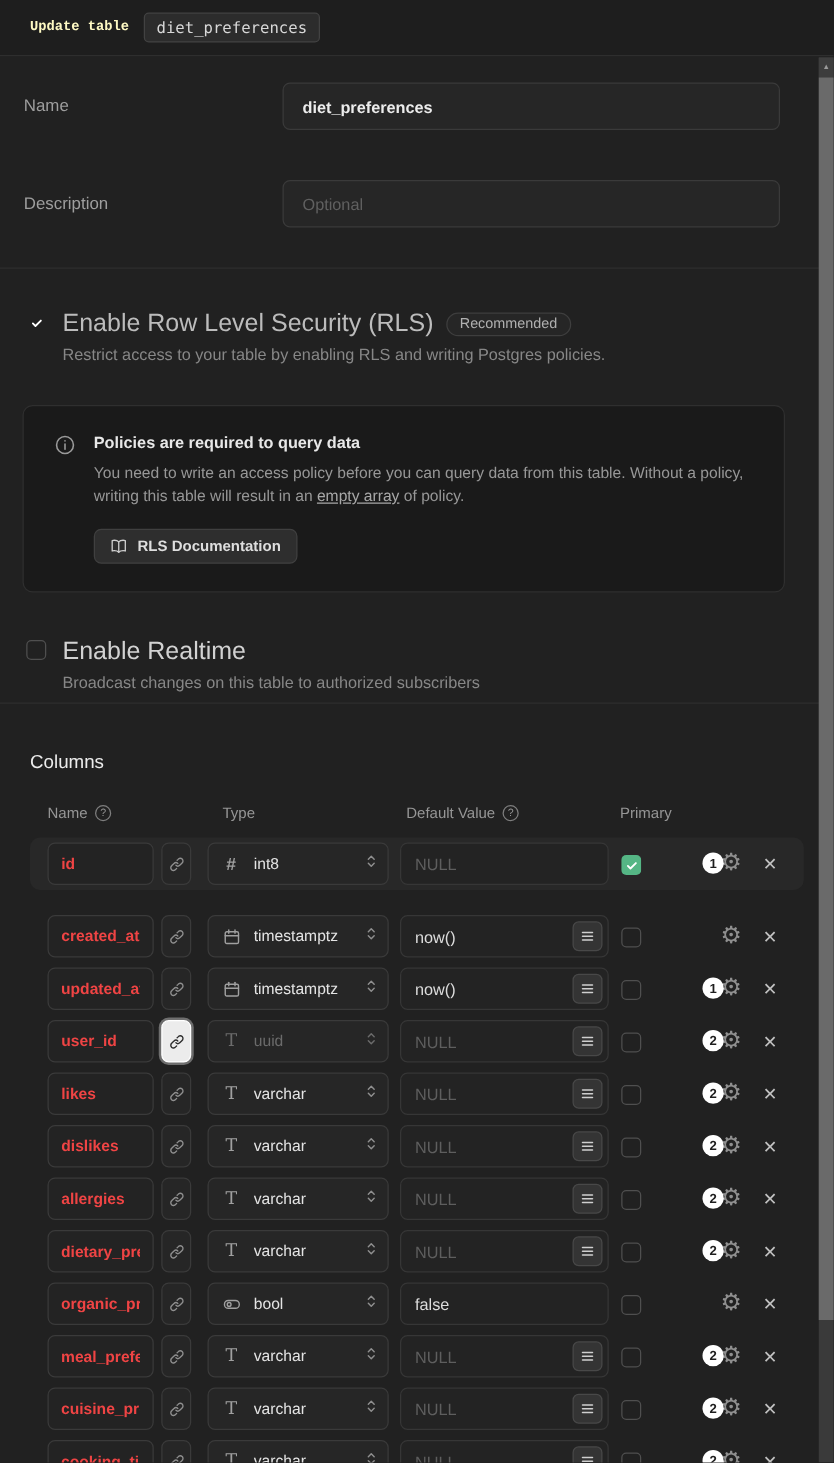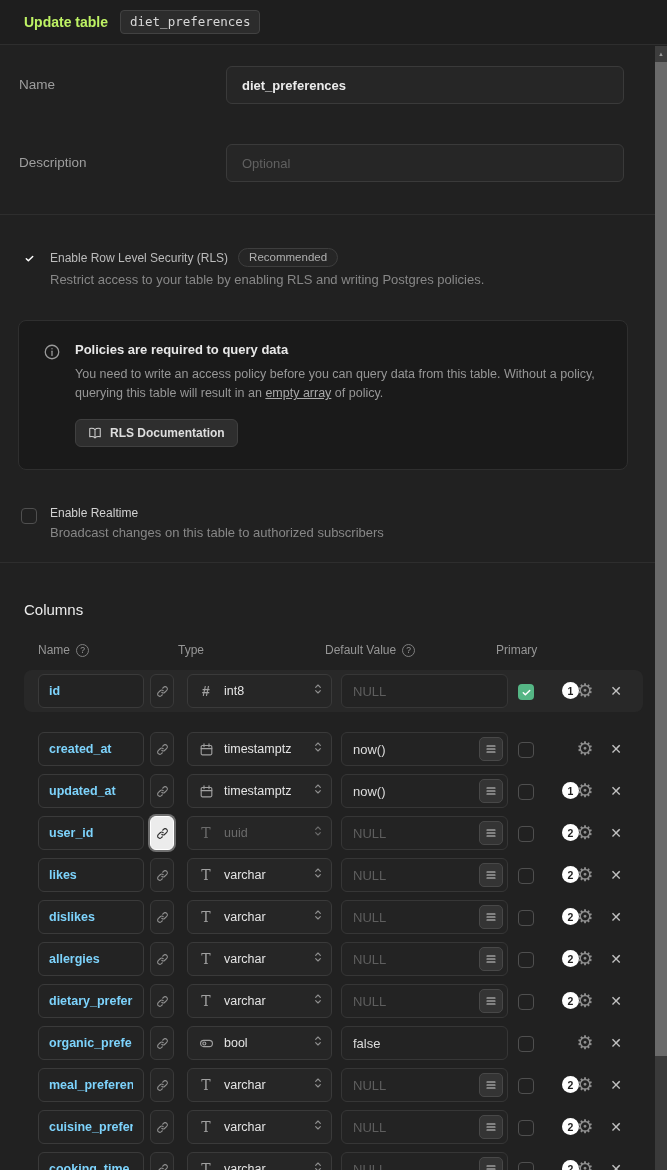--- a/index.html
+++ b/index.html
@@ -10,21 +10,21 @@
     color:#e6e6e6;
     position:relative;
   }
   .panel { position:absolute; top:0; left:0; width:667px; height:1170px; }
 
   
   .hdr {
     height:45px; display:flex; align-items:center; gap:12px;
     padding:0 24px; background:#1e1e1e; border-bottom:1px solid #2e2e2e;
   }
-  .hdr-title { font-size:14px; font-weight:bold; color:#bef264; }
+  .hdr-title { font-size:11px; font-weight:bold; color:#fef9c3;font-family:Liberation Mono, monospace; }
   .hdr-badge {
     font-family:"DejaVu Sans Mono", monospace; font-size:12.5px; color:#d8d8d8;
     background:#2c2c2c; border:1px solid #424242; border-radius:4px;
     padding:3px 9px 4px;
   }
 
   
   .sec { border-bottom:1px solid #2e2e2e; }
   .sec-a { height:170px; padding:21px 43px 0 19px; }
   .form-row { display:flex; margin-bottom:40px; }
@@ -42,21 +42,21 @@
   .chk-row { display:flex; }
   .chkbox {
     width:16px; height:16px; border-radius:4px; border:1px solid #4f4f4f;
     background:transparent; flex:none; margin-top:2px; display:inline-flex;
     align-items:center; justify-content:center;
   }
   .chkbox.checked { border-color:transparent; }
   .chkbox svg { width:11px; height:11px; }
   .chk-body { margin-left:13px; }
   .chk-title-line { display:flex; align-items:center; gap:10px; }
-  .chk-title { font-size:12px; color:#bcbcbc; }
+  .chk-title { font-size:20px; color:#bcbcbc; }
   .pill {
     font-size:11.5px; color:#b0b0b0; border:1px solid #3e3e3e; background:#262626;
     border-radius:999px; padding:2px 10px 3px;
   }
   .chk-sub { font-size:13px; color:#878787; margin-top:5px; }
 
   .infobox {
     margin:33px 0 0 -3px; width:610px; background:#1a1a1a;
     border:1px solid #2f2f2f; border-radius:8px; padding:21px 24px 22px;
     display:flex;
@@ -93,23 +93,23 @@
 
   .row-panel {
     background:#282828; border-radius:8px; padding:4px 0; margin:0 0 20px 0;
   }
   .col-row {
     display:flex; align-items:center; height:34px; margin-bottom:8px;
     padding-left:14px; padding-right:19px;
   }
   .row-panel .col-row { margin-bottom:0; }
   .name-input {
-    width:106px; height:34px; background:#232323; border:1px solid #3a3a3a;
+    width:85px; height:34px; background:#232323; border:1px solid #3a3a3a;
     border-radius:6px; padding:0 10px; font-size:12.5px; font-weight:bold;
-    color:#7dd3fc; outline:none; font-family:"Liberation Sans", sans-serif;
+    color:#ef4444; outline:none; font-family:"Liberation Sans", sans-serif;
     flex:none; white-space:nowrap; overflow:hidden;
   }
   .link-btn {
     width:24px; height:34px; margin-left:6px; background:#262626;
     border:1px solid #3a3a3a; border-radius:6px; color:#8f8f8f; flex:none;
     display:inline-flex; align-items:center; justify-content:center; cursor:pointer;
   }
   .link-btn svg { width:13px; height:13px; }
   .link-btn.focused { background:#ececec; border-color:#ffffff; color:#2c2c2c;
     box-shadow:0 0 0 2px rgba(255,255,255,.35); }
@@ -213,21 +213,21 @@
     <div class="infobox">
       <span class="info-ic">
         <svg viewBox="0 0 24 24" fill="none" stroke="currentColor" stroke-width="1.7" stroke-linecap="round">
             <circle cx="12" cy="12" r="9"></circle>
             <path d="M12 11v5.5"></path>
             <path d="M12 7.5v.3"></path>
           </svg>
       </span>
       <div class="info-body">
         <div class="info-title">Policies are required to query data</div>
-        <div class="info-text"><span>You need to write an access policy before you can query data from this table. Without a policy, querying this table will result in an </span><span class="info-link">empty array</span><span> of policy.</span></div>
+        <div class="info-text"><span>You need to write an access policy before you can query data from this table. Without a policy, writing this table will result in an </span><span class="info-link">empty array</span><span> of policy.</span></div>
         <button class="doc-btn">
           <svg viewBox="0 0 24 24" fill="none" stroke="currentColor" stroke-width="1.8" stroke-linecap="round" stroke-linejoin="round">
               <path d="M12 6c-1.5-1.6-3.5-2.2-6-2.2-1 0-2 .2-3 .5v14.2c1-.3 2-.5 3-.5 2.5 0 4.5.6 6 2.2 1.5-1.6 3.5-2.2 6-2.2 1 0 2 .2 3 .5V4.3c-1-.3-2-.5-3-.5-2.5 0-4.5.6-6 2.2z"></path>
               <path d="M12 6v14"></path>
             </svg>
           <span>RLS Documentation</span>
         </button>
       </div>
     </div>
 

